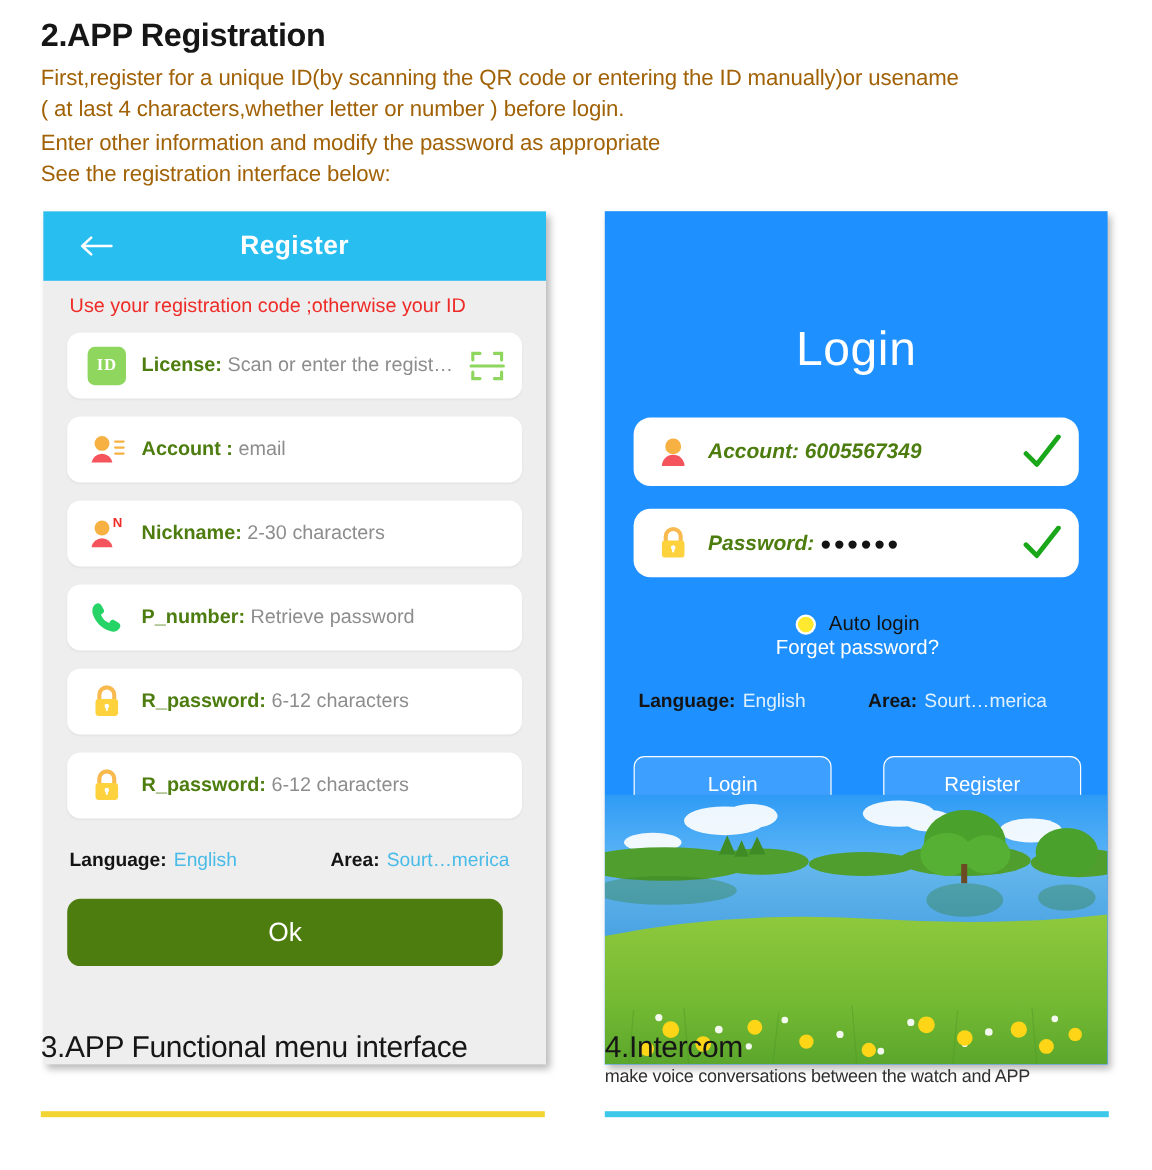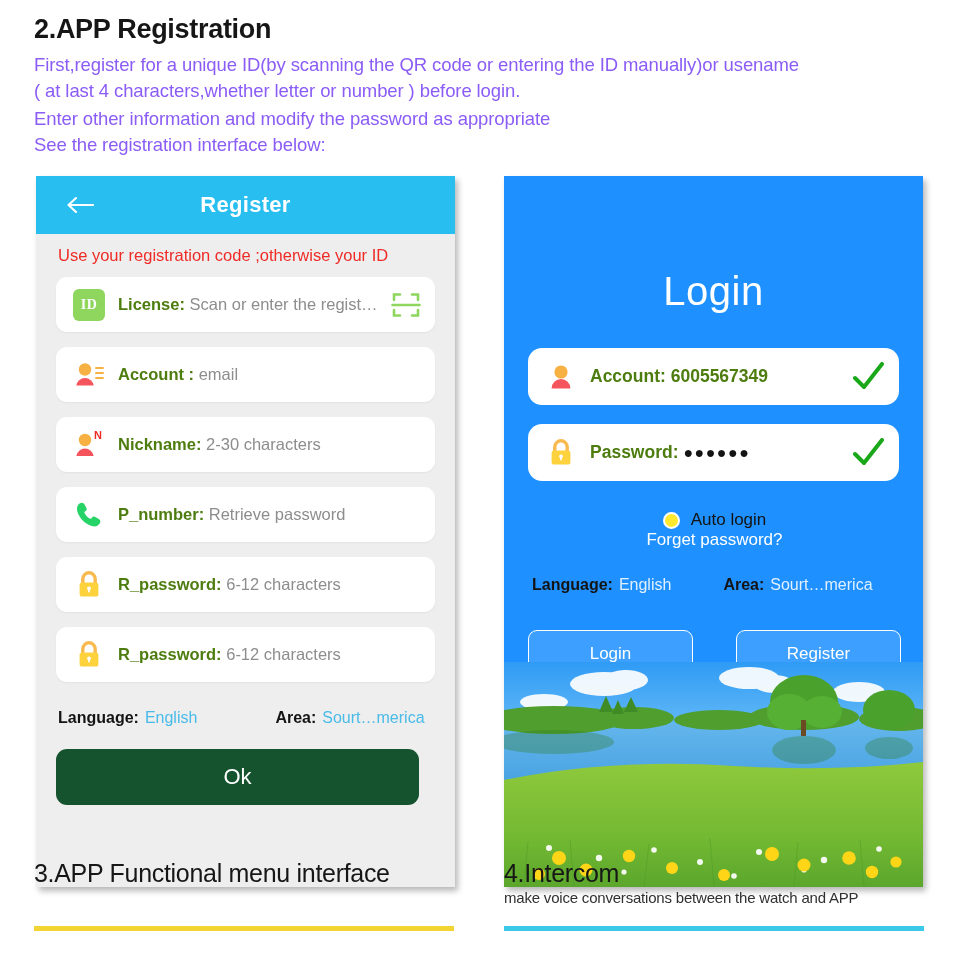--- a/index.html
+++ b/index.html
@@ -17,21 +17,21 @@
   .intro-title {
     font-size: 27px;
     font-weight: 700;
     letter-spacing: -0.3px;
     color: #161616;
     margin-bottom: 7px;
   }
   .intro-line {
     font-size: 18.5px;
     line-height: 26px;
-    color: #8b5cf6;
+    color: #a16207;
     letter-spacing: -0.1px;
   }
   .intro-para { margin-bottom: 2px; }
 
   
   .panels {
     position: absolute;
     top: 176px; left: 0;
     width: 960px; height: 720px;
   }
@@ -130,21 +130,21 @@
     font-size: 16px;
     align-items: baseline;
   }
   .locale-key { font-weight: 700; color: #141414; }
   .locale-val { color: #49bbe8; margin-left: 6px; font-weight: 500; }
   .locale-gap { width: 78px; }
 
   .ok-btn {
     margin: 22px 36px 0 20px;
     height: 56px;
-    background: #14532d;
+    background: #4d7c0f;
     border-radius: 11px;
     color: #ffffff;
     font-size: 22px;
     display: flex;
     align-items: center;
     justify-content: center;
   }
 
   
   .login-phone {
@@ -166,20 +166,21 @@
   .login-fields { padding: 34px 24px 0 24px; }
   .login-field {
     background: #ffffff;
     border-radius: 14px;
     height: 57px;
     margin-bottom: 19px;
     display: flex;
     align-items: center;
     padding: 0 16px;
     position: relative;
+    font-style: italic;
   }
   .login-field .field-text { font-size: 17.5px; }
   .check-mark {
     position: absolute;
     right: 14px; top: 50%;
     transform: translateY(-50%);
     width: 34px; height: 30px;
   }
   .dots { letter-spacing: 1.5px; font-size: 16px; color: #141414; }
 

